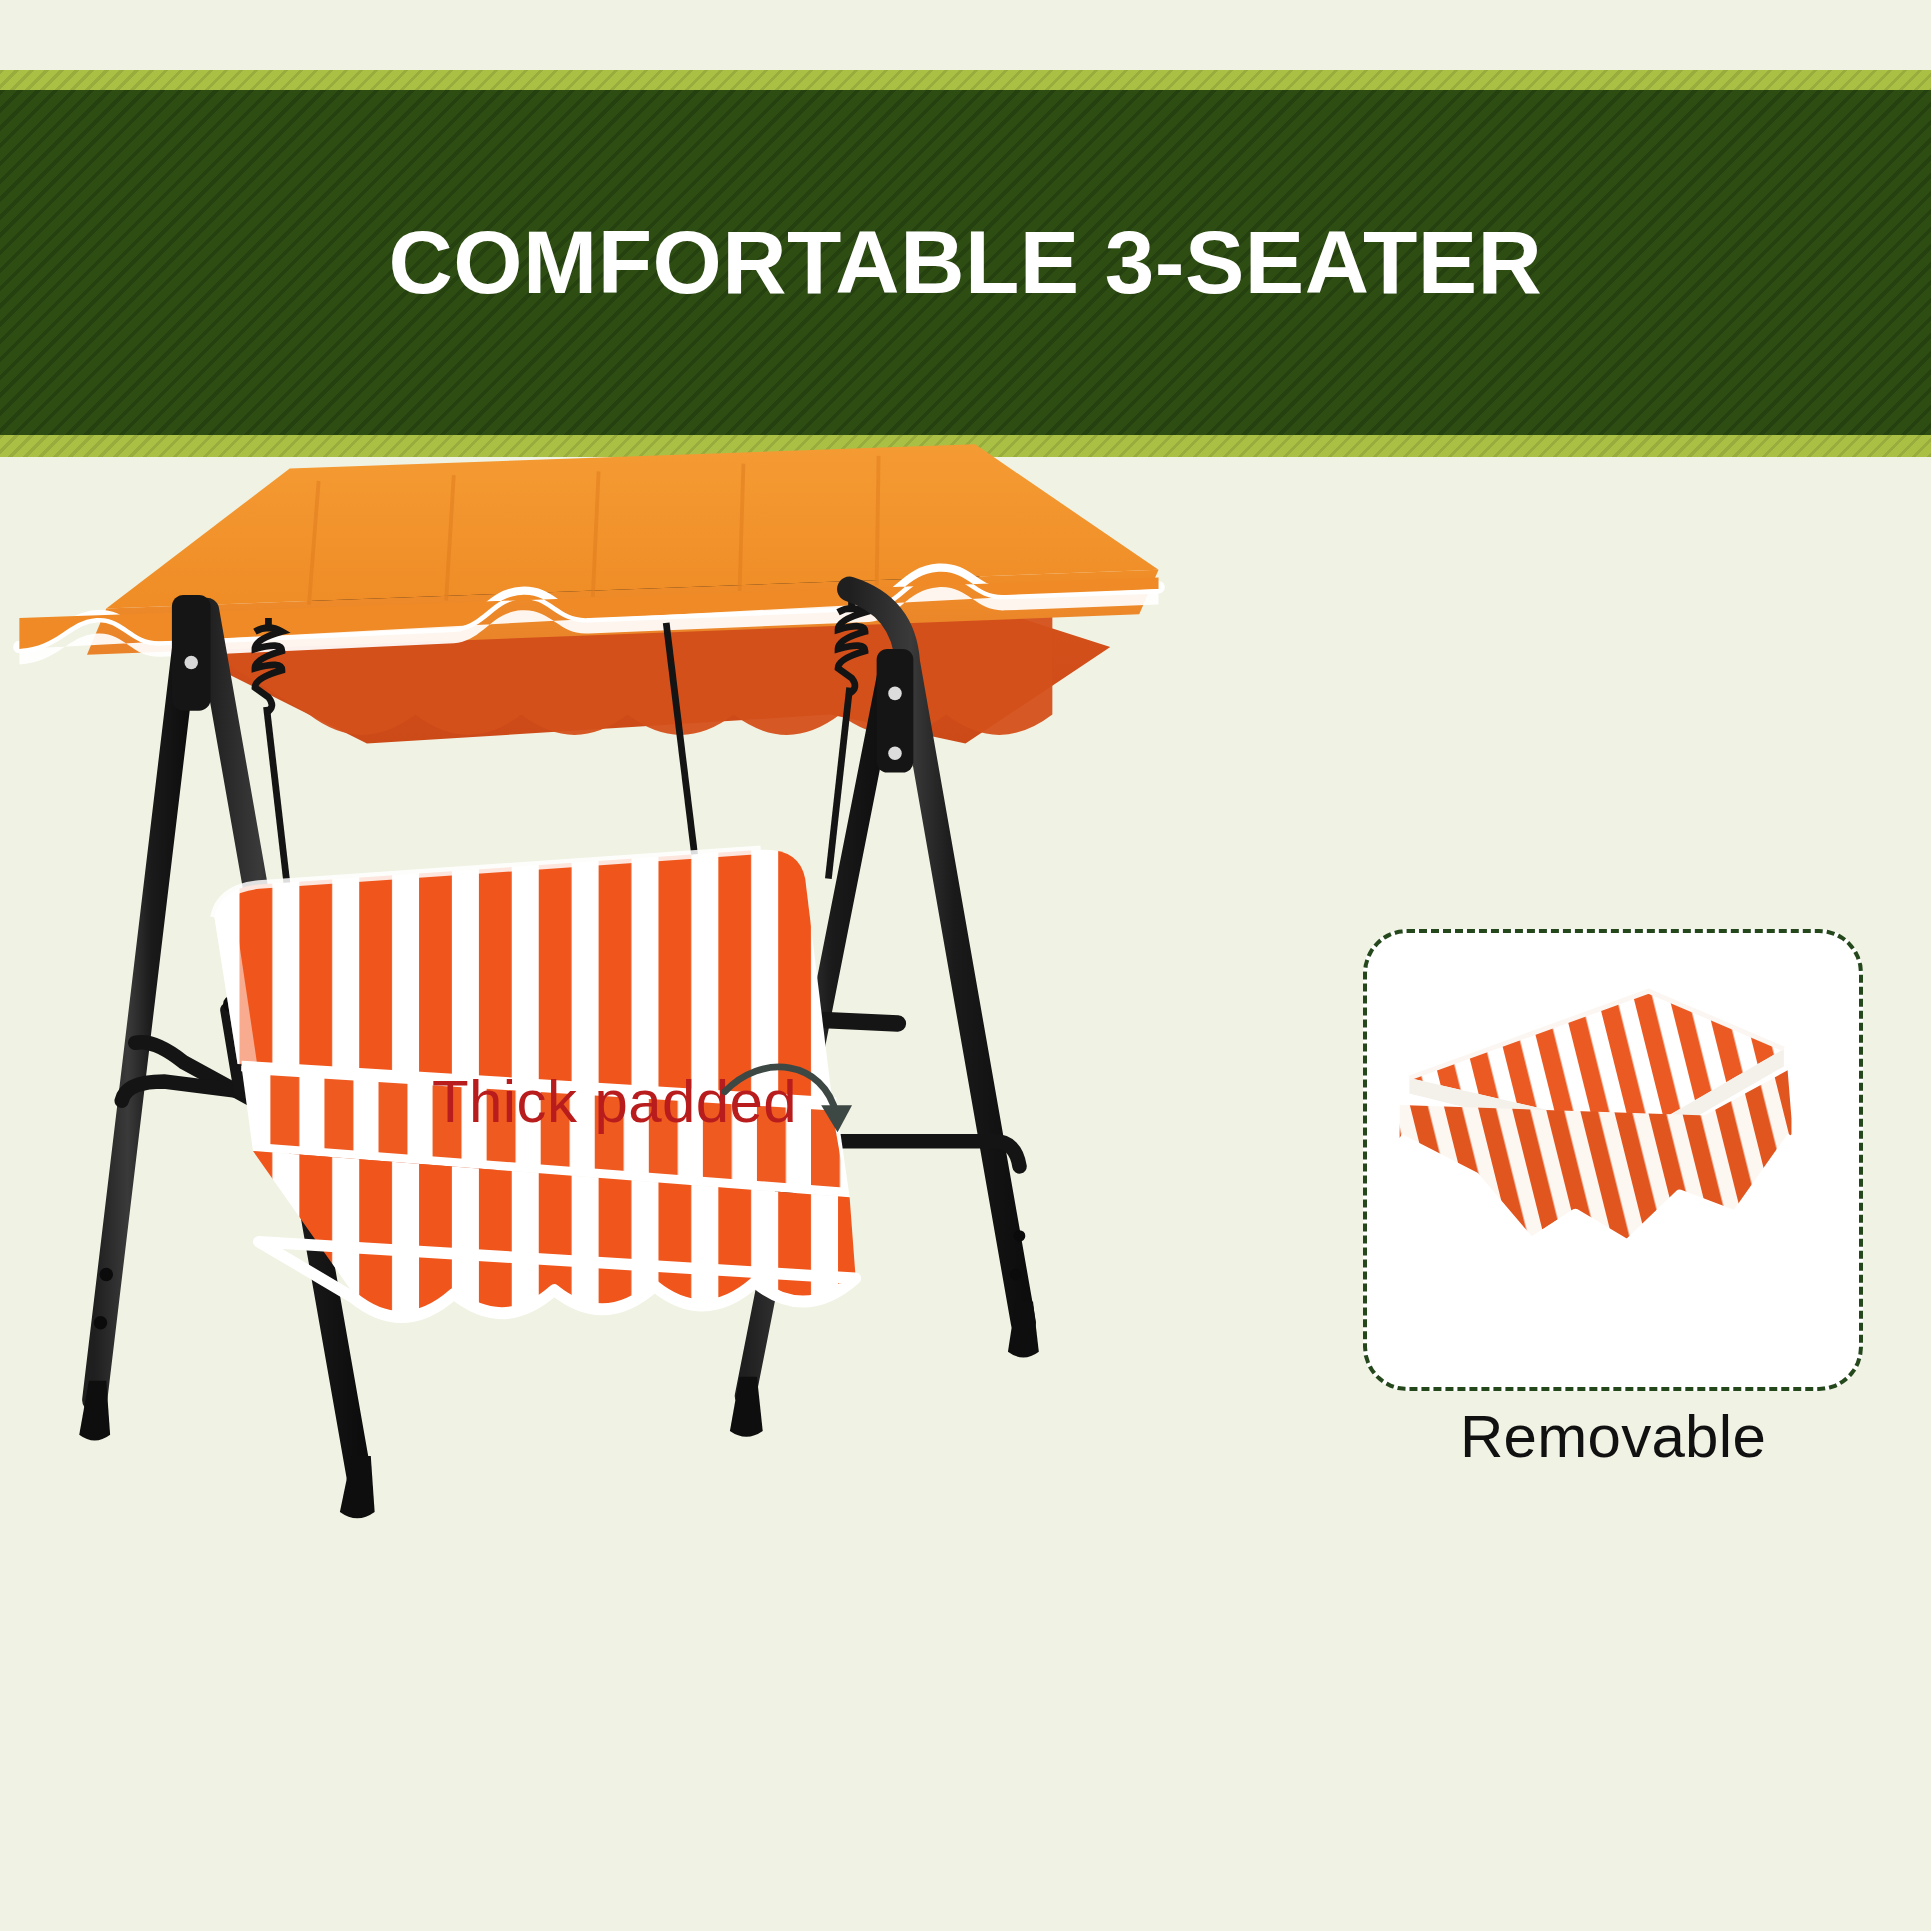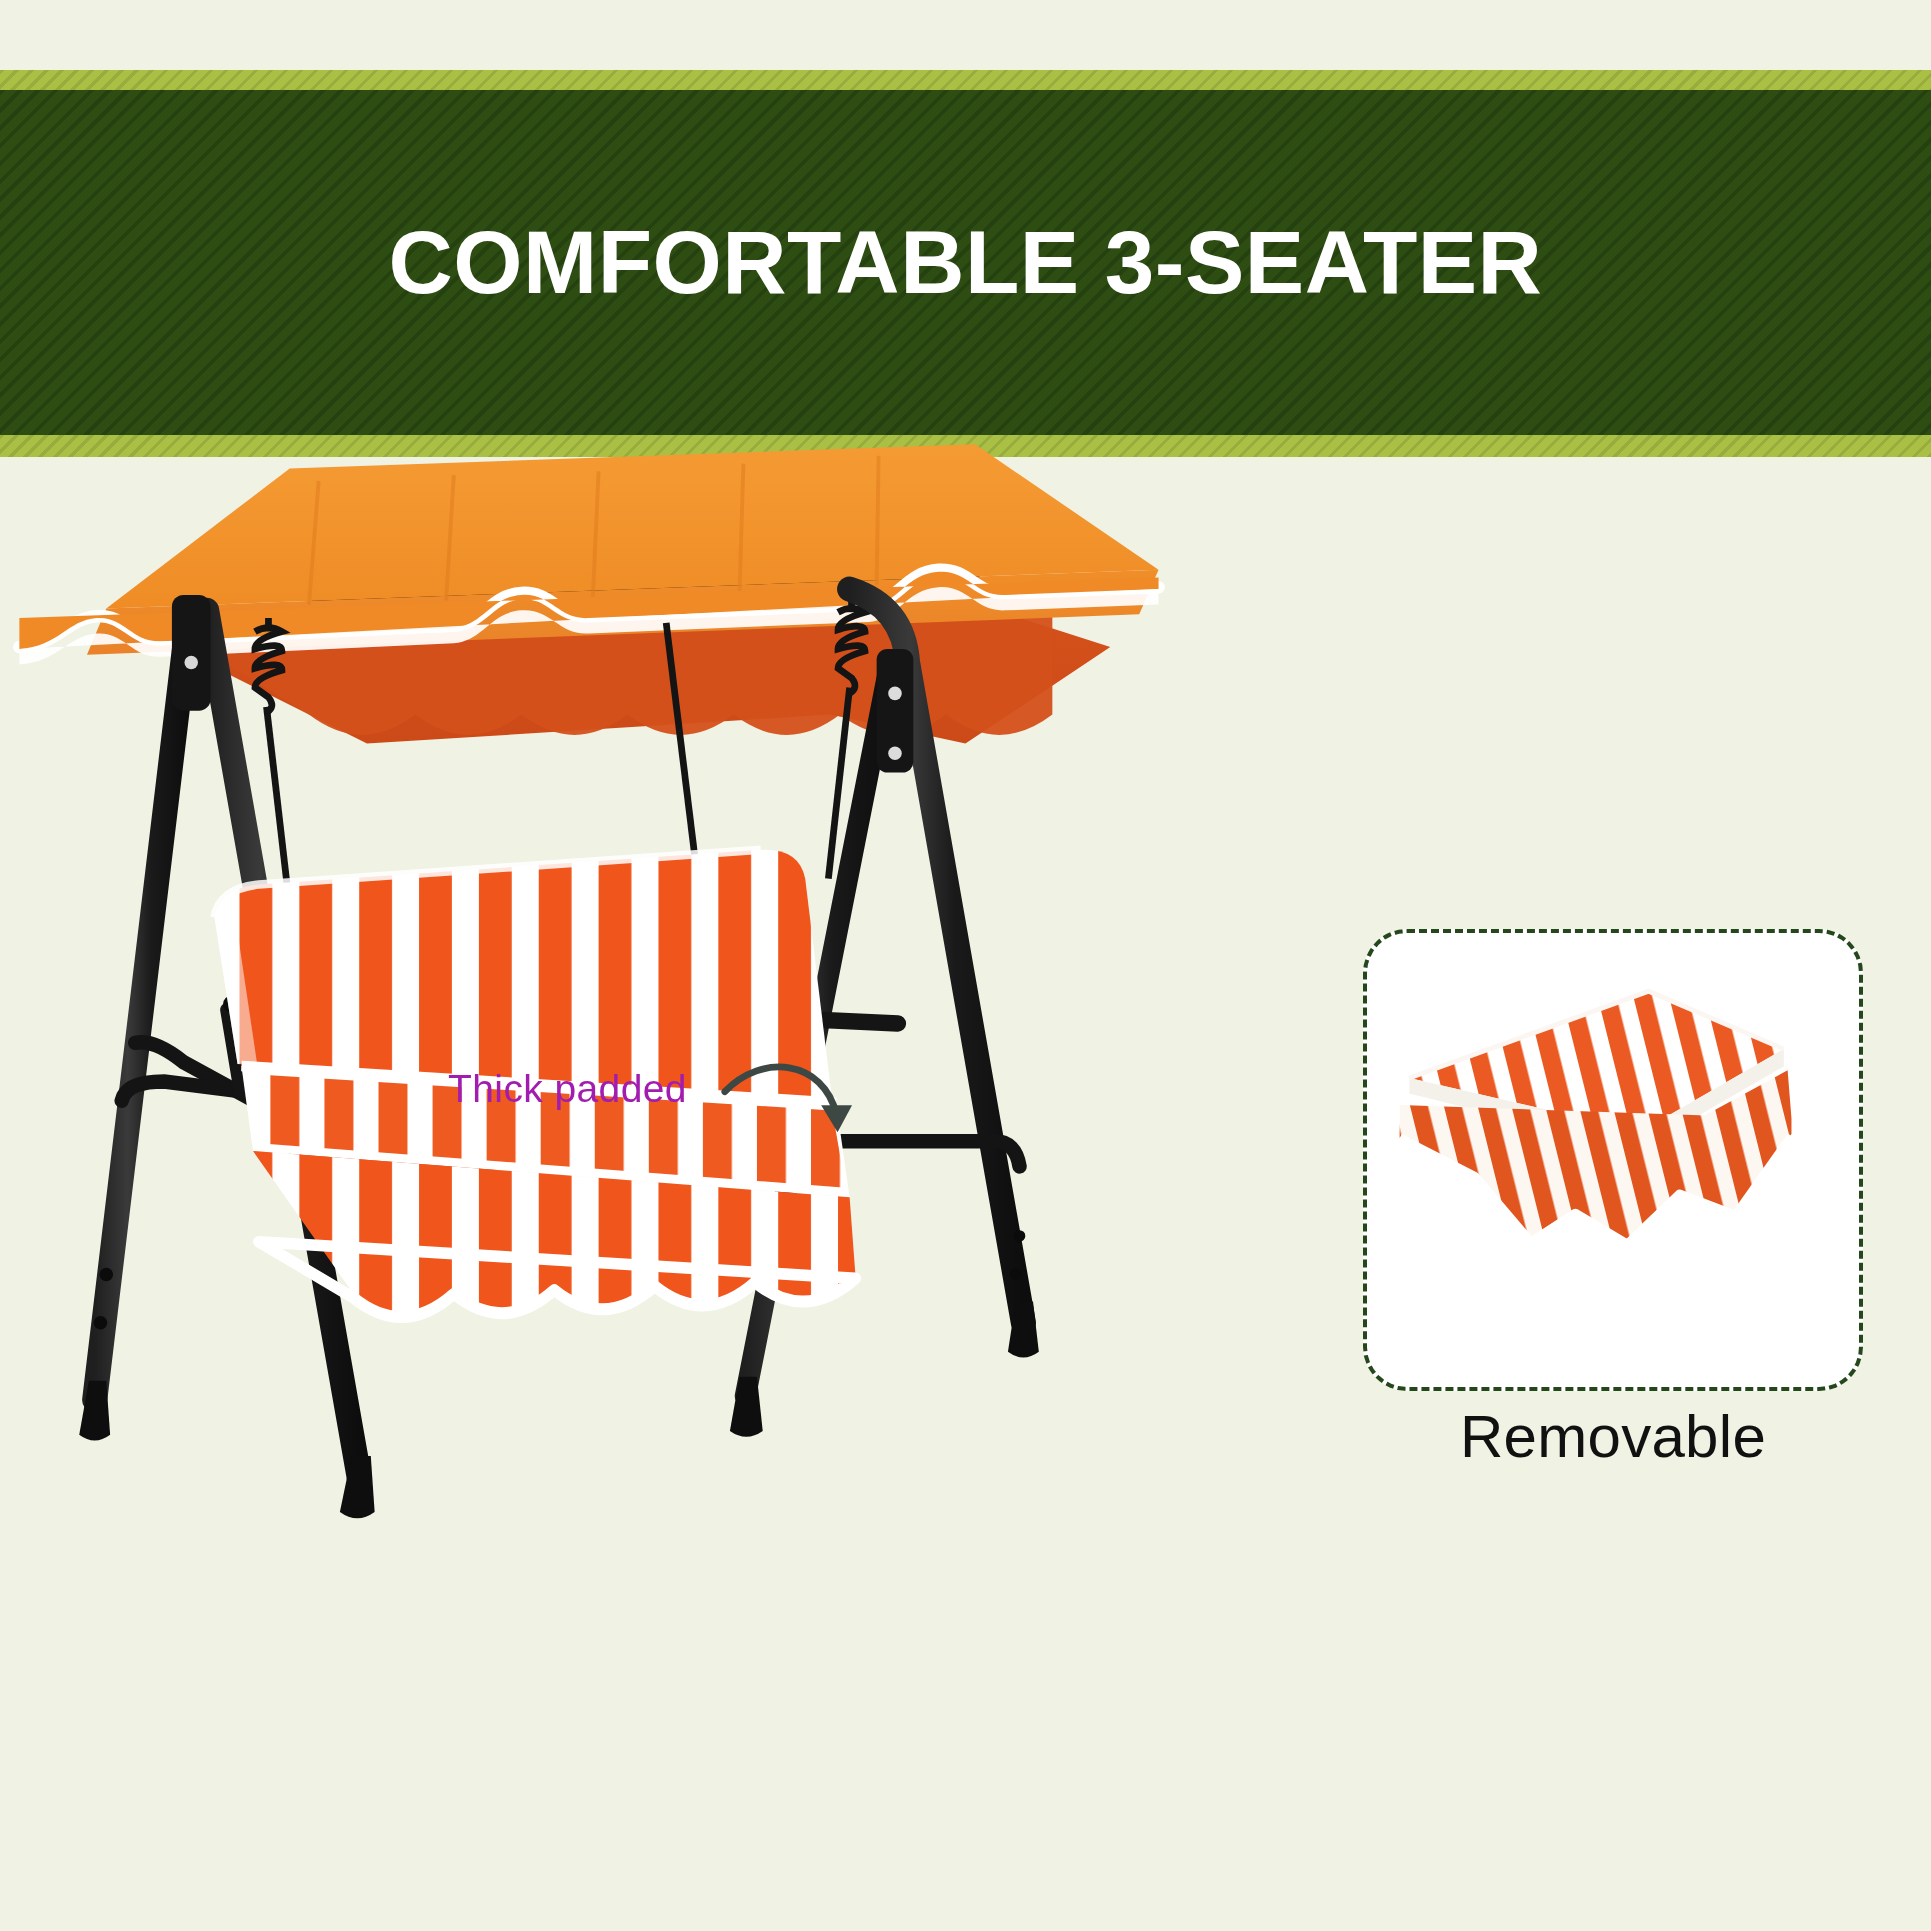--- a/index.html
+++ b/index.html
@@ -27,22 +27,22 @@
         rgba(0,0,0,.16) 0px, rgba(0,0,0,.16) 3.9px,
         rgba(0,0,0,0) 3.9px, rgba(0,0,0,0) 12.6px),
       #2d4d13;}
   .headline{position:absolute;left:0;top:20px;width:1931px;height:345px;
     display:flex;flex-direction:row;align-items:center;justify-content:center;
     gap:1.9px;}
   .headline .l{color:#ffffff;font-weight:700;font-size:89px;line-height:1.06;
     letter-spacing:0.5px;text-align:center;white-space:nowrap;}
 
   
-  .anno-thick{position:absolute;left:448px;top:1067px;
-    color:#a21caf;font-size:39px;letter-spacing:0.4px;white-space:nowrap;}
+  .anno-thick{position:absolute;left:432px;top:1067px;
+    color:#b91c1c;font-size:60px;letter-spacing:0.4px;white-space:nowrap;}
   .anno-arrow{position:absolute;left:719px;top:1057px;width:135px;height:106px;}
 
   
   .callout{position:absolute;left:1363px;top:929px;width:500px;height:462px;
     border:4.8px dashed #24471c;border-radius:44px;background:#ffffff;
     box-sizing:border-box;overflow:hidden;}
   .callout svg{display:block;}
   .callout-label{position:absolute;left:1363px;top:1402px;width:500px;
     text-align:center;color:#111111;font-size:60px;letter-spacing:0.3px;}
 

